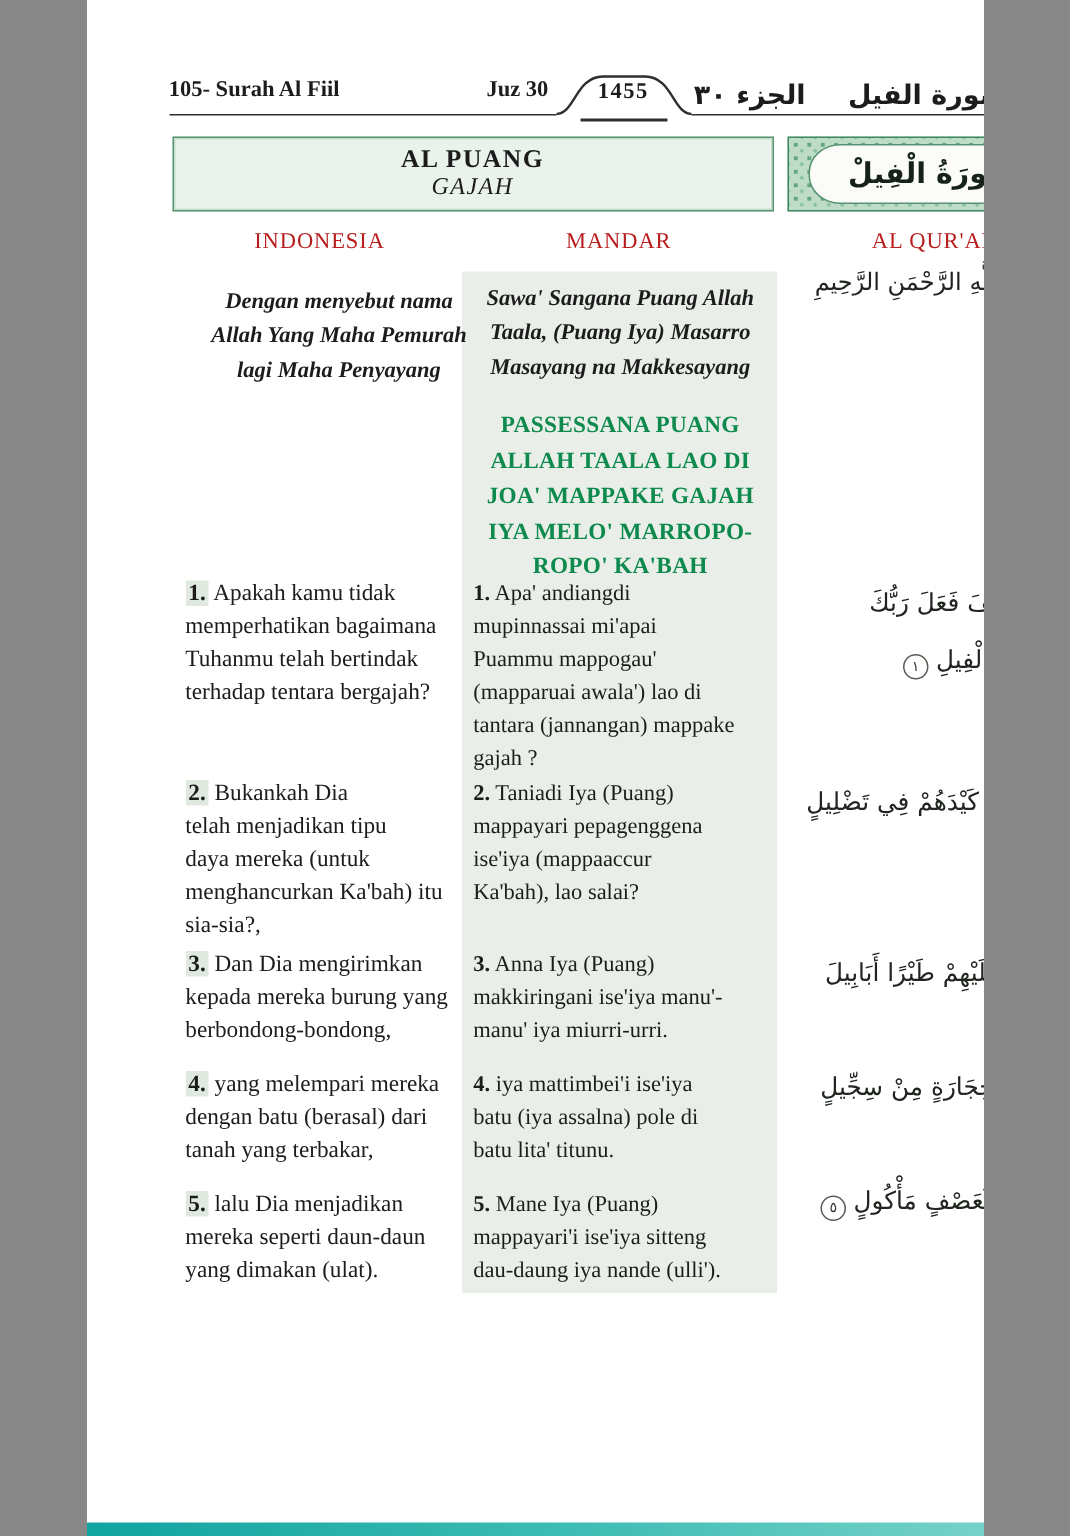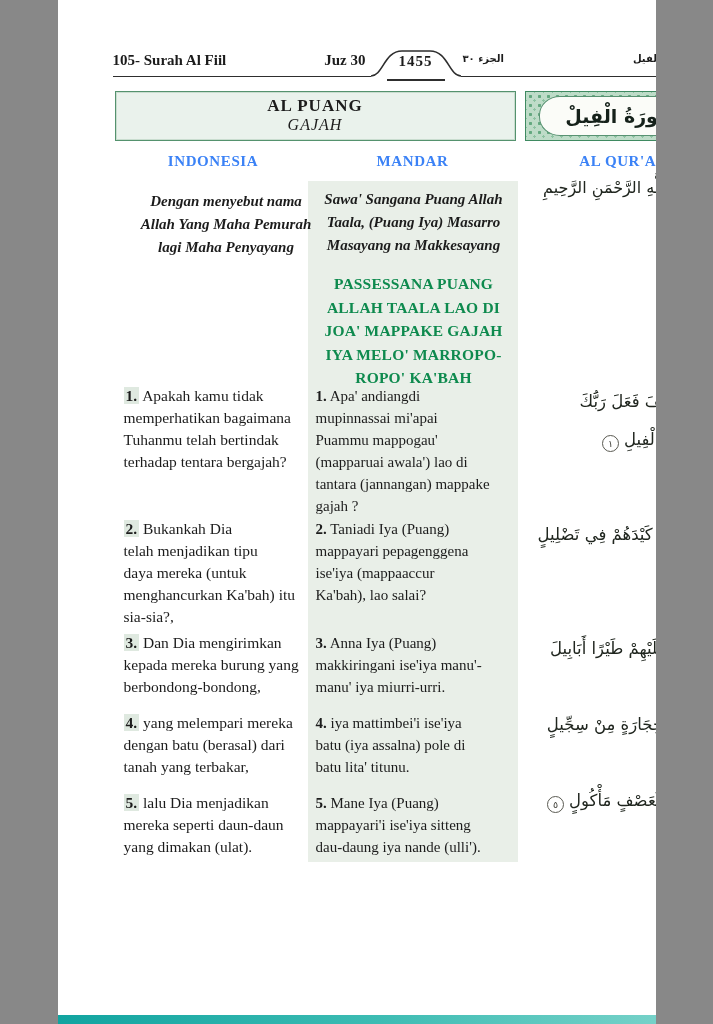--- a/index.html
+++ b/index.html
@@ -3,21 +3,21 @@
 <meta charset="utf-8">
 <style>
   html,body{margin:0;padding:0;background:#888;}
   .page{
     position:relative;width:598px;height:1024px;background:#ffffff;
     font-family:"Liberation Serif",serif;color:#1c1c1c;overflow:hidden;margin:0 auto;
   }
   .abs{position:absolute;}
   
   .hdr-text{font-weight:bold;font-size:15px;white-space:nowrap;}
-  .hdr-ar{font-family:"DejaVu Sans",sans-serif;font-size:10px;font-weight:bold;direction:rtl;white-space:nowrap;}
+  .hdr-ar{font-family:"DejaVu Sans",sans-serif;font-size:18px;font-weight:bold;direction:rtl;white-space:nowrap;}
   .rule{height:0;border-top:1.6px solid #2e2e2e;}
   .pagenum-tab{left:312px;top:48px;width:92px;height:30px;}
   .pagenum-text{left:312px;top:53px;width:92px;text-align:center;font-weight:bold;font-size:15px;letter-spacing:1px;}
   
   .surah-box{
     left:57px;top:91px;width:401px;height:50px;box-sizing:border-box;
     background:#eaf2ec;border:1.4px solid #55926e;
     box-shadow:inset 0 0 0 1px #c9ddcf;
     text-align:center;
   }
@@ -29,21 +29,21 @@
     background-image:radial-gradient(#63a87f 1.4px, rgba(0,0,0,0) 1.5px),radial-gradient(#8cc2a1 1.2px, rgba(0,0,0,0) 1.4px);
     background-size:9px 9px,9px 9px;background-position:0 0,4px 4px;padding-left:30px;
   }
   .cartouche{
     position:absolute;left:13px;right:13px;top:4px;bottom:4px;
     background:#fbfcf8;border:1.4px solid #589272;border-radius:21px/19px;
     display:flex;align-items:center;justify-content:center;
   }
   .cartouche span{font-family:"DejaVu Sans",sans-serif;font-size:19px;font-weight:bold;color:#15211a;direction:rtl;}
   
-  .colhdr{font-weight:bold;font-size:15px;color:#3b82f6;letter-spacing:0.6px;text-align:center;white-space:nowrap;}
+  .colhdr{font-weight:normal;font-size:15px;color:#b91c1c;letter-spacing:0.6px;text-align:center;white-space:nowrap;}
   
   .mid-panel{left:250px;top:181px;width:210px;height:681px;background:#e9efe8;}
   
   .cell{font-size:15.5px;line-height:22px;}
   .cell .vtext{white-space:pre-line;}
   .ind{left:66px;width:205px;}
   .man{left:258px;width:196px;font-size:15px;}
   .arb{left:470px;width:192px;direction:rtl;text-align:right;
        font-family:"DejaVu Sans",sans-serif;font-size:16.5px;line-height:38px;color:#20261f;}
   .bismillah-cell{font-weight:bold;font-style:italic;text-align:center;font-size:15px;line-height:23px;white-space:pre-line;}

